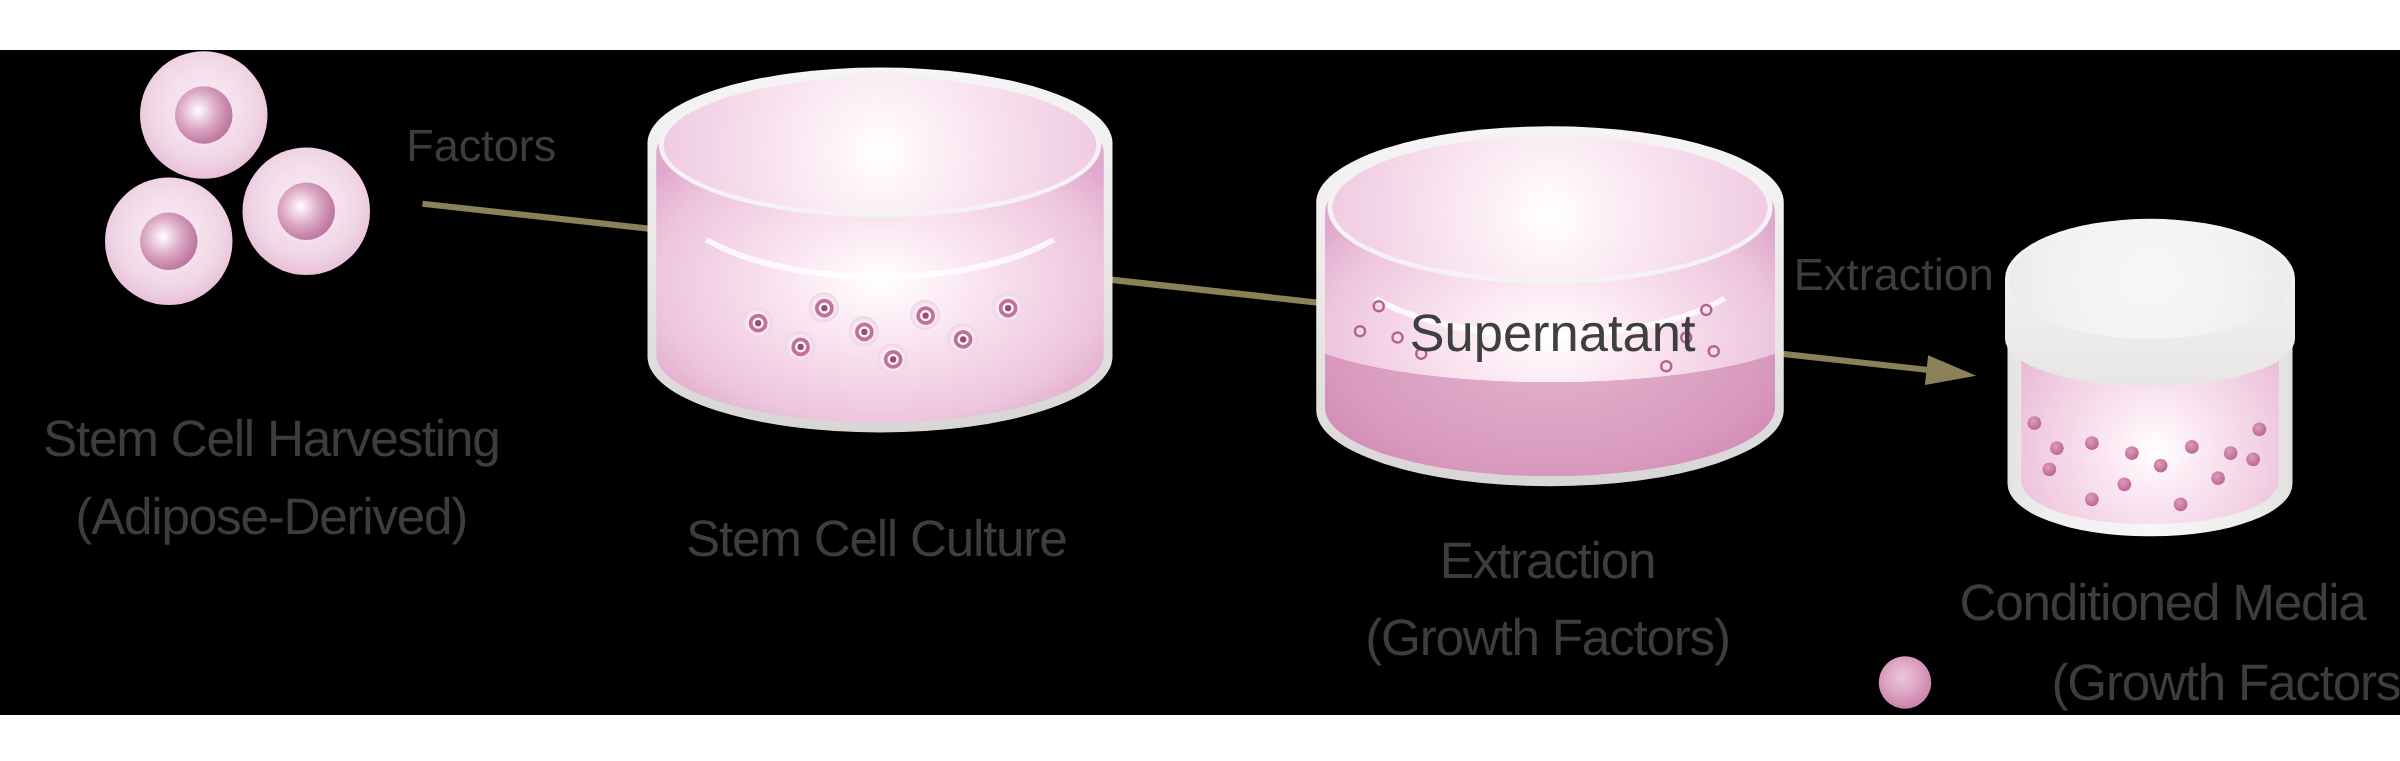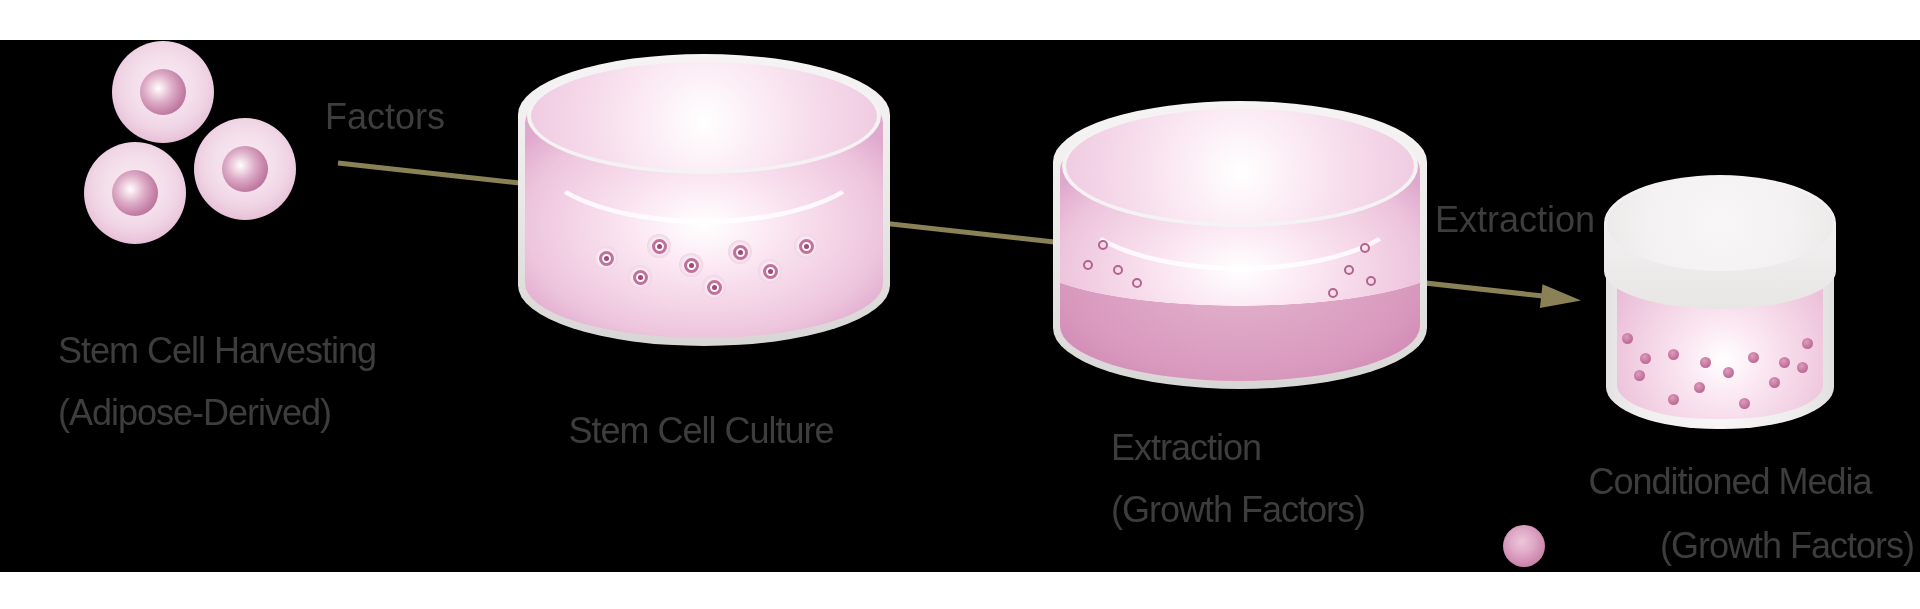--- a/index.html
+++ b/index.html
@@ -54,21 +54,21 @@
     background:linear-gradient(180deg,#f5f3f3 0%,#f0eDee 55%,#e8e5e5 100%);}
   .lid-top{position:absolute;left:3px;right:3px;top:2px;height:94px;border-radius:50%;
     background:radial-gradient(circle at 50% 48%,#f8f6f6 0%,#f3f1f1 60%,#ebe8e8 100%);}
   .jardot{position:absolute;width:11px;height:11px;border-radius:50%;
     background:radial-gradient(circle at 40% 35%,#dd9cbe 0%,#c2709a 60%,#b25f8b 100%);}
 
   
   .lbl{position:absolute;z-index:3;white-space:nowrap;transform:translate(-50%,-50%);
        font-weight:300;color:#3d3d3d;}
   .lbl.small{font-size:36px;}
-  .lbl.big{font-size:36px;letter-spacing:-1px;line-height:62px;text-align:left;}
+  .lbl.big{font-size:41px;letter-spacing:-1px;line-height:62px;text-align:center;}
   .lbl.dishtext{font-size:42px;color:#3f3f3f;}
   .legendball{position:absolute;left:1503px;top:525px;width:42px;height:42px;border-radius:50%;z-index:3;
     background:radial-gradient(circle at 45% 40%,#eec6da 0%,#dfa9c7 35%,#cc85ac 70%,#bf729e 100%);}
 </style>
 </head>
 <body>
 
 <div class="canvas">
 
   <div class="wband top"></div>
@@ -136,20 +136,21 @@
     <div class="surface" style="height:122px;"></div>
     <div class="meniscus"></div>
     <div class="ringdot" style="left:30px;top:159px;"></div>
     <div class="ringdot" style="left:45px;top:139px;"></div>
     <div class="ringdot" style="left:60px;top:164px;"></div>
     <div class="ringdot" style="left:79px;top:177px;"></div>
     <div class="ringdot" style="left:275px;top:187px;"></div>
     <div class="ringdot" style="left:291px;top:164px;"></div>
     <div class="ringdot" style="left:307px;top:142px;"></div>
     <div class="ringdot" style="left:313px;top:175px;"></div>
+    <div class="lbl dishtext" style="left:189px;top:166px;position:absolute;">Supernatant</div>
   </div>
 
   <div class="jar">
     <div class="jar-glass"></div>
     <div class="jar-content"></div>
     <div class="lid"></div>
     <div class="lid-top"></div>
     <div class="jardot" style="left:18px;top:158px;"></div>
     <div class="jardot" style="left:36px;top:178px;"></div>
     <div class="jardot" style="left:64px;top:174px;"></div>

